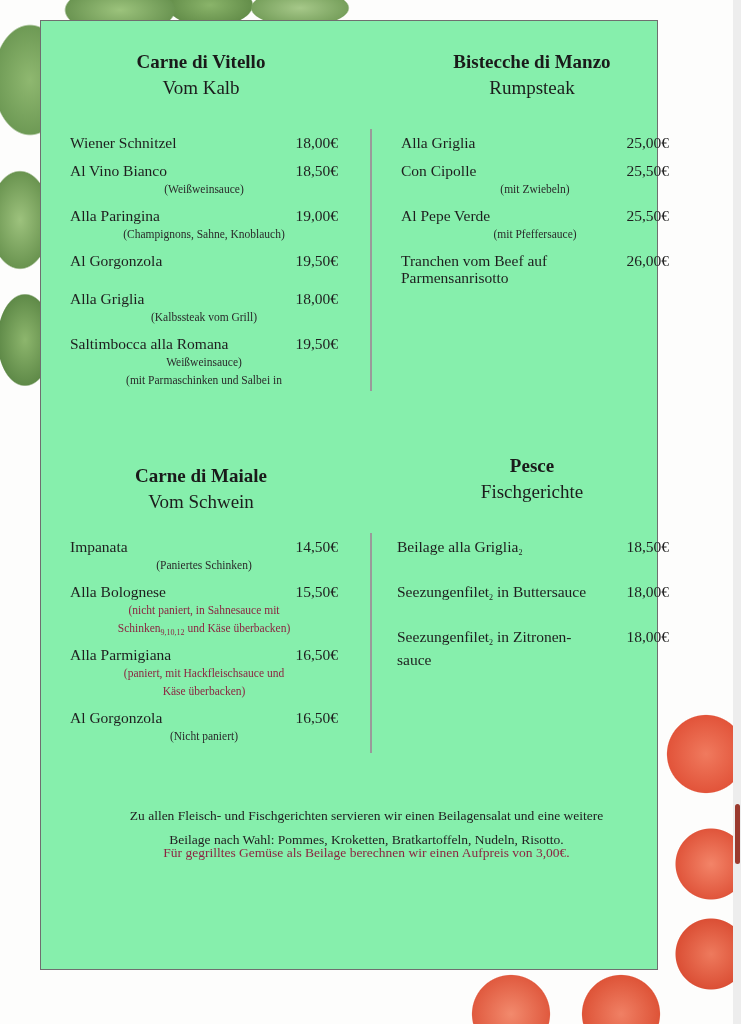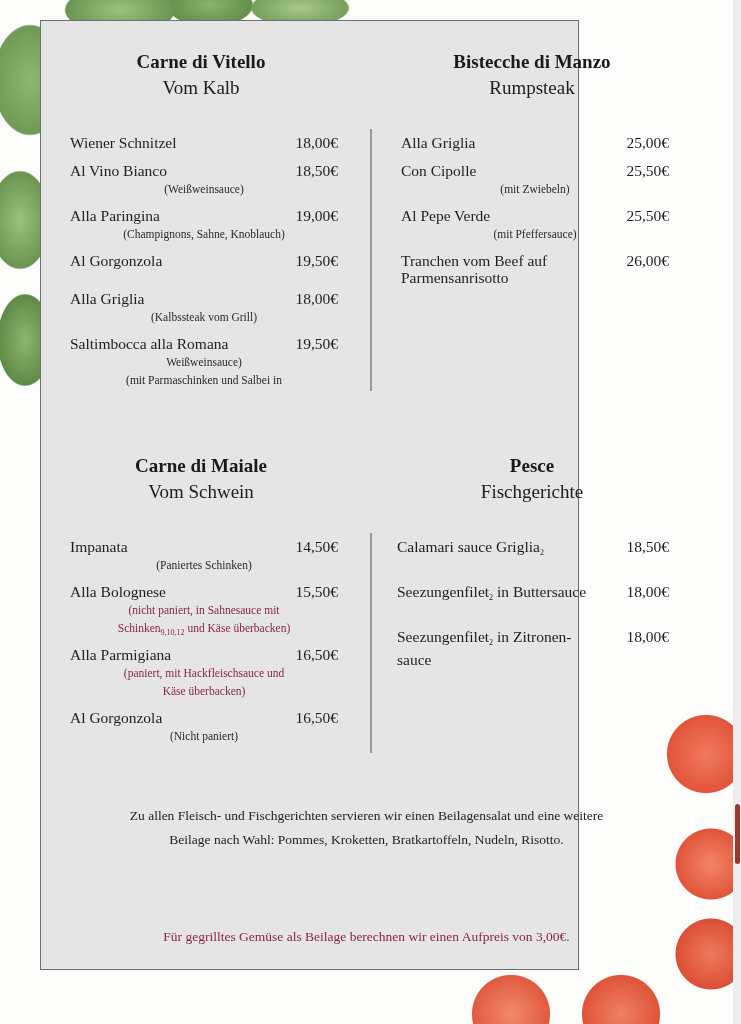--- a/index.html
+++ b/index.html
@@ -29,22 +29,22 @@
       radial-gradient(circle 55px at 80px 300px, #f28a6d 0%, #e05a3f 70%, transparent 72%),
       radial-gradient(circle 55px at 190px 300px, #f08064 0%, #de5438 70%, transparent 72%);
   }
   .scrollbar-track {
     position:absolute; right:0; top:0; width:8px; height:1024px; background:#ededed;
   }
   .scrollbar-thumb {
     position:absolute; right:1px; top:804px; width:5px; height:60px; background:#9a3a2e; border-radius:3px;
   }
   .page {
-    position:absolute; left:40px; top:20px; width:539px; height:950px;
-    background:#e5e5e5; border:1px solid #6f6f6f; box-sizing:border-box;
+    position:absolute; left:40px; top:20px; width:618px; height:950px;
+    background:#86efac; border:1px solid #6f6f6f; box-sizing:border-box;
   }
   .section { position:absolute; }
   .sec-title {
     text-align:center; font-weight:bold; font-size:17px; color:#1a1a1a;
     font-family:"Liberation Serif",serif; font-size:19px;
   }
   .sec-sub {
     text-align:center; font-size:19px; margin-top:4px;
     font-family:"Liberation Serif",serif;
   }
@@ -139,21 +139,21 @@
       <div class="item-price">25,50€</div>
       <div class="item-desc">(mit Pfeffersauce)</div>
     </div>
     <div class="item">
       <div class="item-name">Tranchen vom Beef auf</div>
       <div class="item-name">Parmensanrisotto</div>
       <div class="item-price">26,00€</div>
     </div>
   </div>
 
-  <div class="section" style="left:20px; top:434px; width:280px;">
+  <div class="section" style="left:20px; top:444px; width:280px;">
     <div class="sec-title">Carne di Maiale</div>
     <div class="sec-sub">Vom Schwein</div>
   </div>
   <div class="items" style="left:29px; top:517px; width:268px;">
     <div class="item" style="height:45px;">
       <div class="item-name">Impanata</div>
       <div class="item-price">14,50€</div>
       <div class="item-desc">(Paniertes Schinken)</div>
     </div>
     <div class="item" style="height:63px;">
@@ -180,33 +180,33 @@
   </div>
 
   <div class="vline" style="left:329px; top:512px; height:220px;"></div>
 
   <div class="section" style="left:350px; top:434px; width:282px;">
     <div class="sec-title">Pesce</div>
     <div class="sec-sub">Fischgerichte</div>
   </div>
   <div class="items" style="left:356px; top:517px; width:272px;">
     <div class="item" style="height:45px;">
-      <div class="item-name"><span>Calamari sauce Griglia</span><span class="sub">2</span></div>
+      <div class="item-name"><span>Beilage alla Griglia</span><span class="sub">2</span></div>
       <div class="item-price">18,50€</div>
     </div>
     <div class="item" style="height:45px;">
       <div class="item-name"><span>Seezungenfilet</span><span class="sub">2</span><span> in Buttersauce</span></div>
       <div class="item-price">18,00€</div>
     </div>
     <div class="item">
       <div class="item-name"><span>Seezungenfilet</span><span class="sub">2</span><span> in Zitronen-</span></div>
       <div class="item-name">sauce</div>
       <div class="item-price">18,00€</div>
     </div>
   </div>
 
   <div class="footer-note" style="top:783px;">
     <div>Zu allen Fleisch- und Fischgerichten servieren wir einen Beilagensalat und eine weitere</div>
     <div>Beilage nach Wahl: Pommes, Kroketten, Bratkartoffeln, Nudeln, Risotto.</div>
   </div>
-  <div class="footer-note red" style="top:904px;">Für gegrilltes Gemüse als Beilage berechnen wir einen Aufpreis von 3,00€.</div>
+  <div class="footer-note red" style="top:820px;">Für gegrilltes Gemüse als Beilage berechnen wir einen Aufpreis von 3,00€.</div>
 
 </div>
 
 </body></html>

